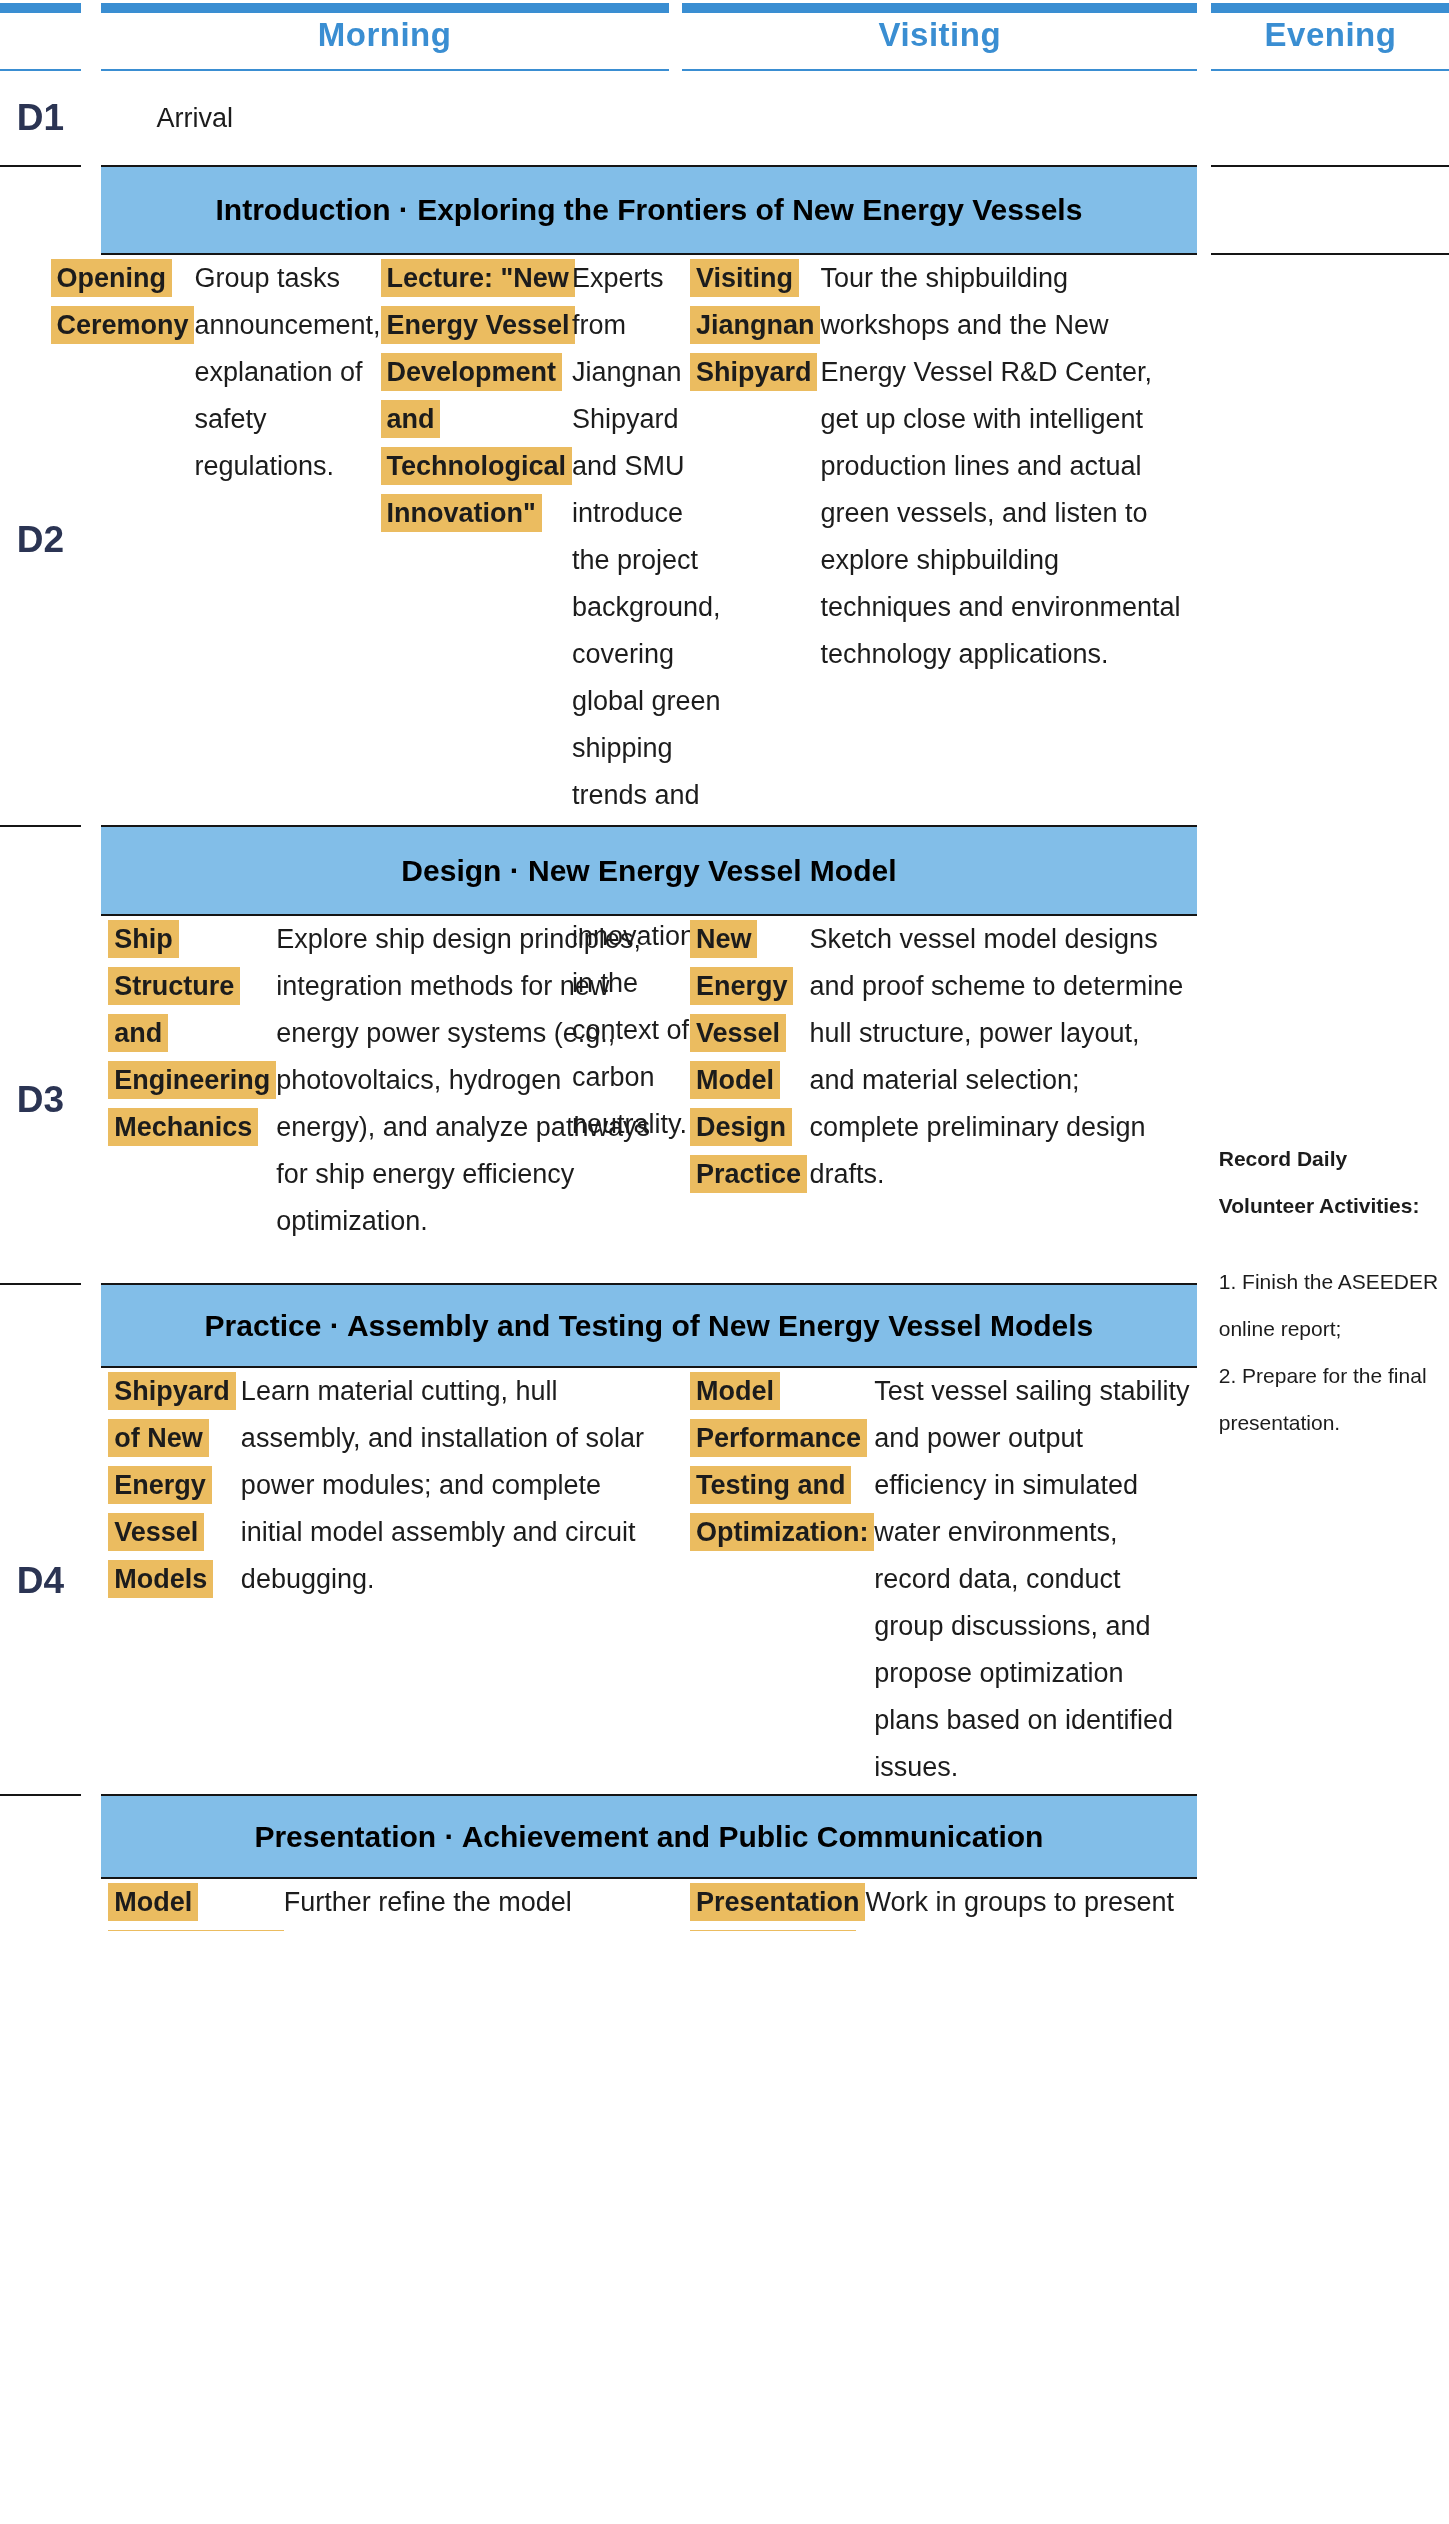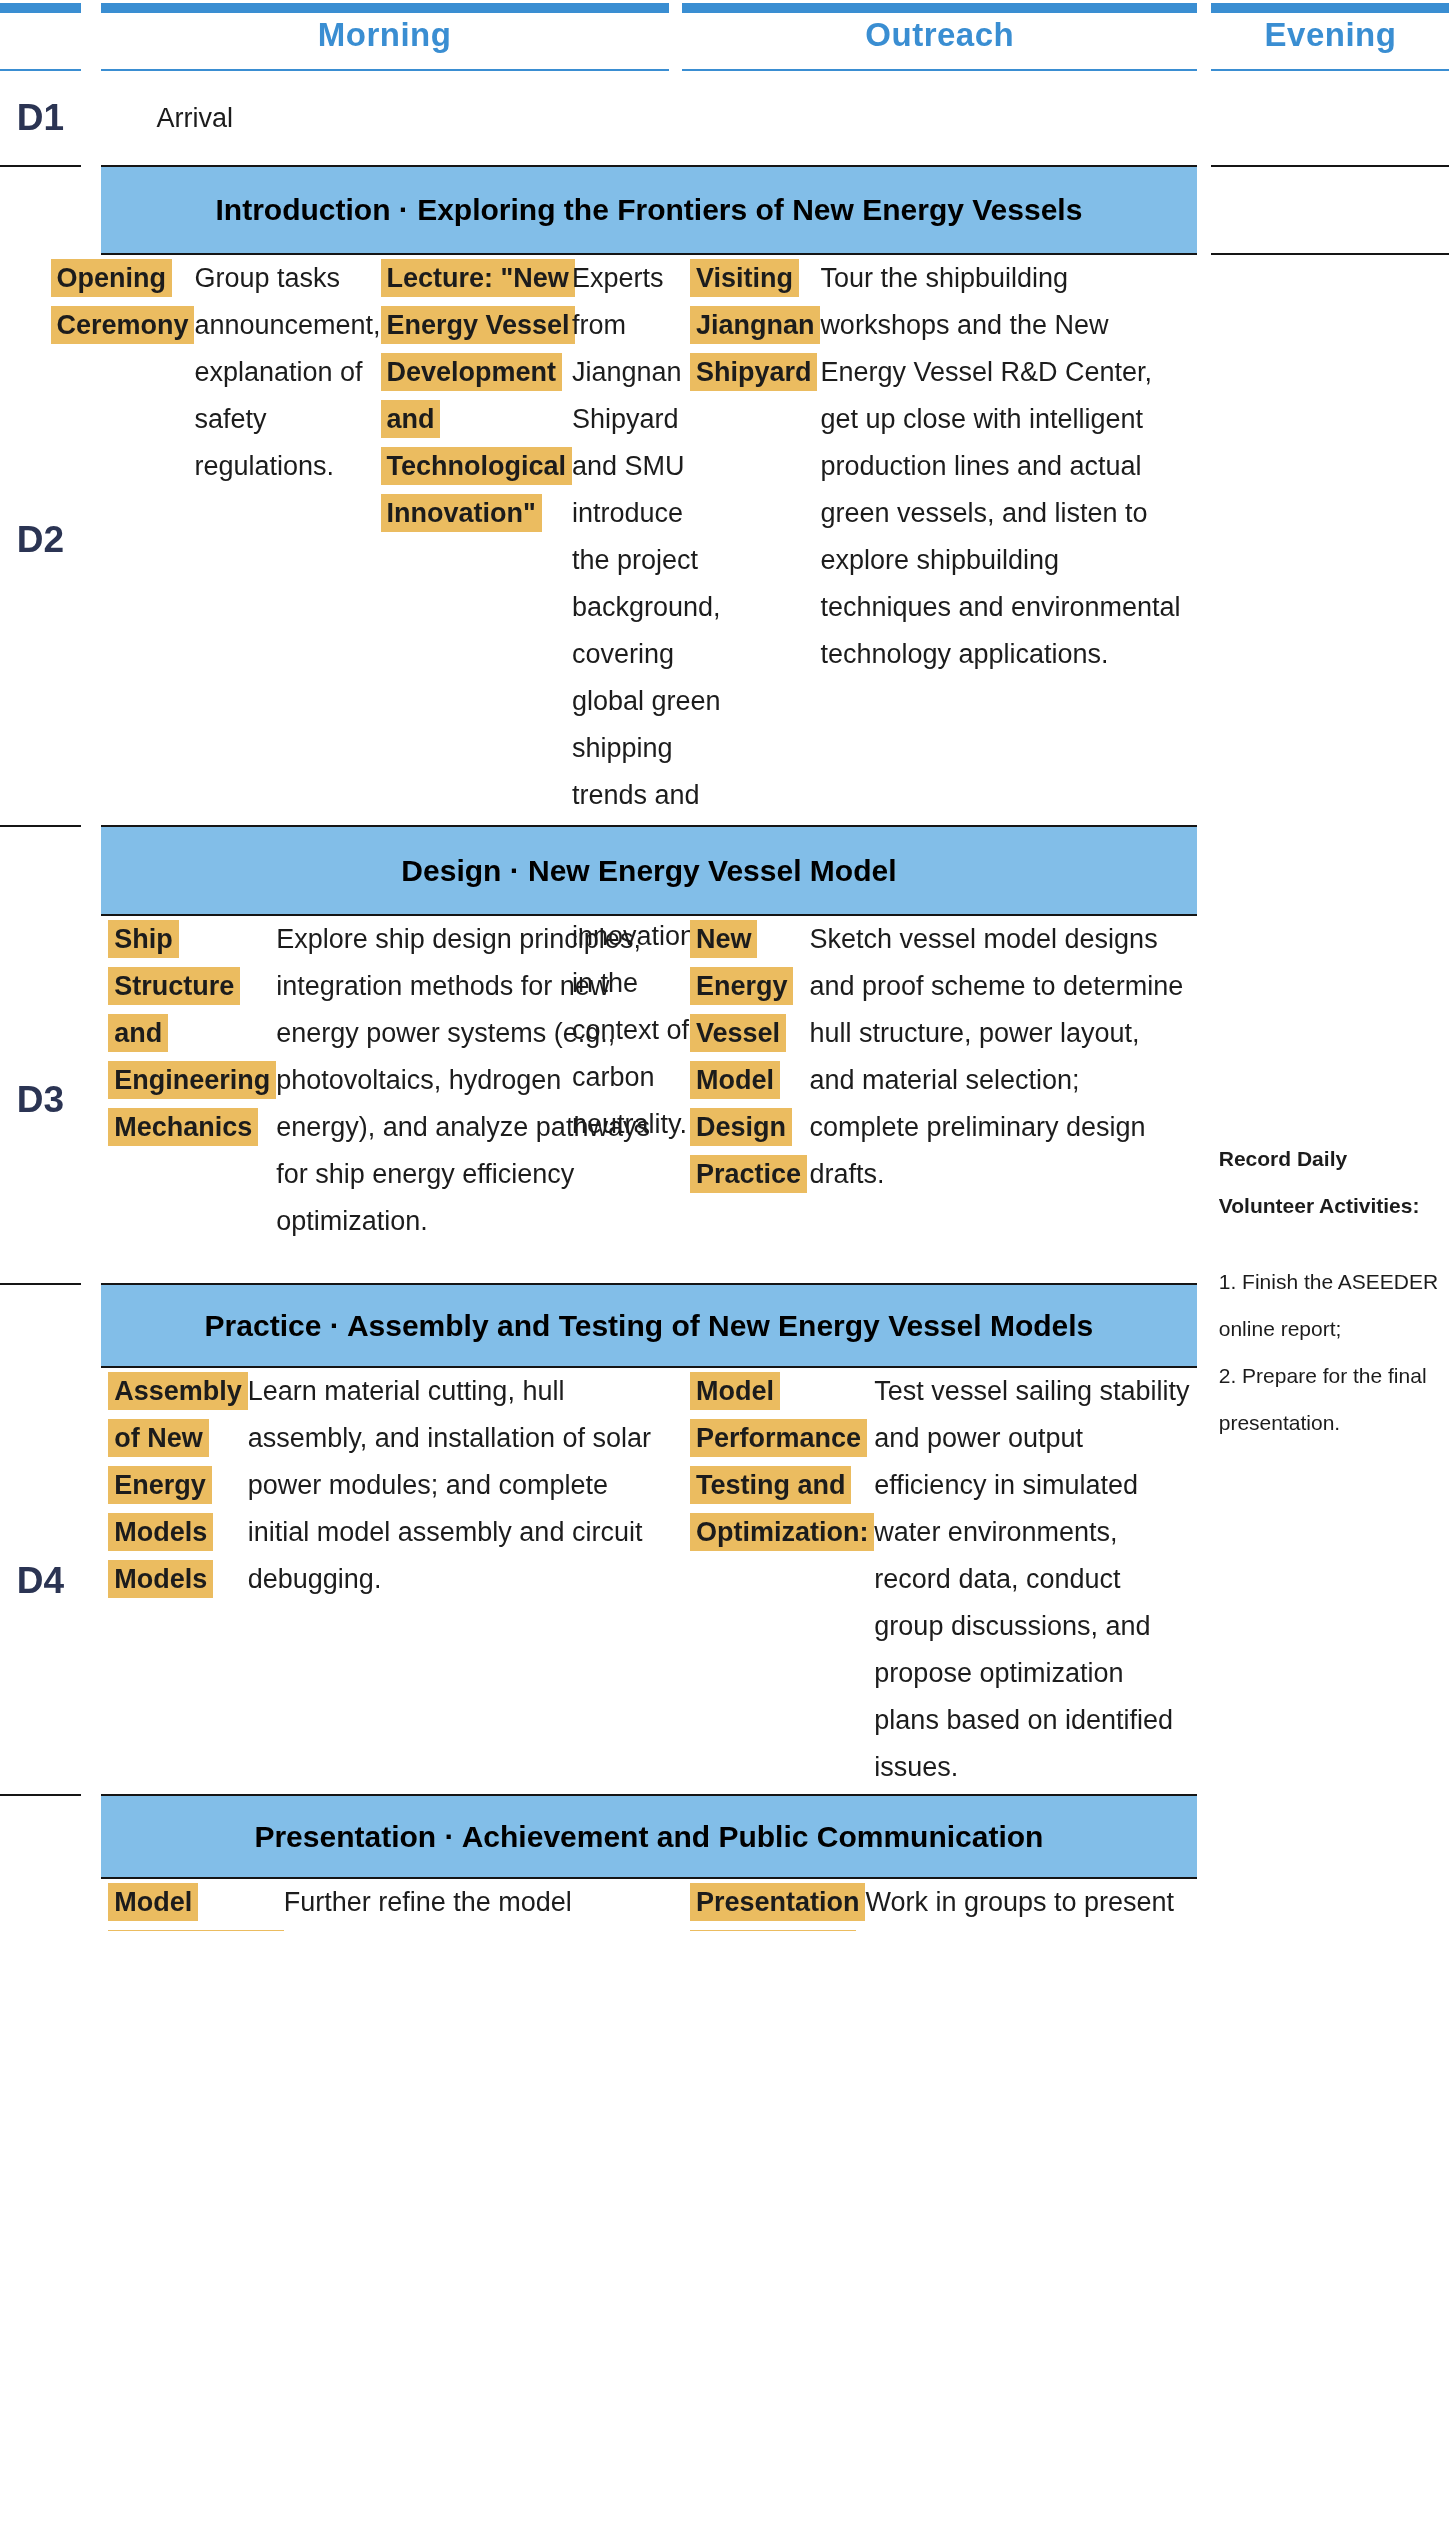--- a/index.html
+++ b/index.html
@@ -73,21 +73,21 @@
 
   <div class="hdr c-day r1">
     <div class="topbar"></div>
   </div>
   <div class="hdr c-m r1">
     <div class="topbar"></div>
     <span class="hdr-label">Morning</span>
   </div>
   <div class="hdr c-a r1">
     <div class="topbar"></div>
-    <span class="hdr-label">Outreach</span>
+    <span class="hdr-label">Visiting</span>
   </div>
   <div class="hdr c-e r1">
     <div class="topbar"></div>
     <span class="hdr-label">Evening</span>
   </div>
 
   <div class="daycell c-day r2">D1</div>
   <div class="simplecell c-m r2">Arrival</div>
 
   <div class="bt c-day r3"></div>
@@ -125,21 +125,21 @@
   <div class="content c-a r6">
     <p><span class="hl">New Energy Vessel Model Design Practice</span></p>
     <p>Sketch vessel model designs and proof scheme to determine hull structure, power layout, and material selection; complete preliminary design drafts.</p>
   </div>
 
   <div class="bt c-day r7"></div>
   <div class="banner c-banner r7">Practice · Assembly and Testing of New Energy Vessel Models</div>
 
   <div class="daycell c-day r8">D4</div>
   <div class="content c-m r8">
-    <p><span class="hl">Assembly of New Energy Models Models</span></p>
+    <p><span class="hl">Shipyard of New Energy Vessel Models</span></p>
     <p>Learn material cutting, hull assembly, and installation of solar power modules; and complete initial model assembly and circuit debugging.</p>
   </div>
   <div class="content c-a r8">
     <p><span class="hl">Model Performance Testing and Optimization:</span></p>
     <p>Test vessel sailing stability and power output efficiency in simulated water environments, record data, conduct group discussions, and propose optimization plans based on identified issues.</p>
   </div>
 
   <div class="bt c-day r9"></div>
   <div class="banner c-banner r9">Presentation · Achievement and Public Communication</div>
 

